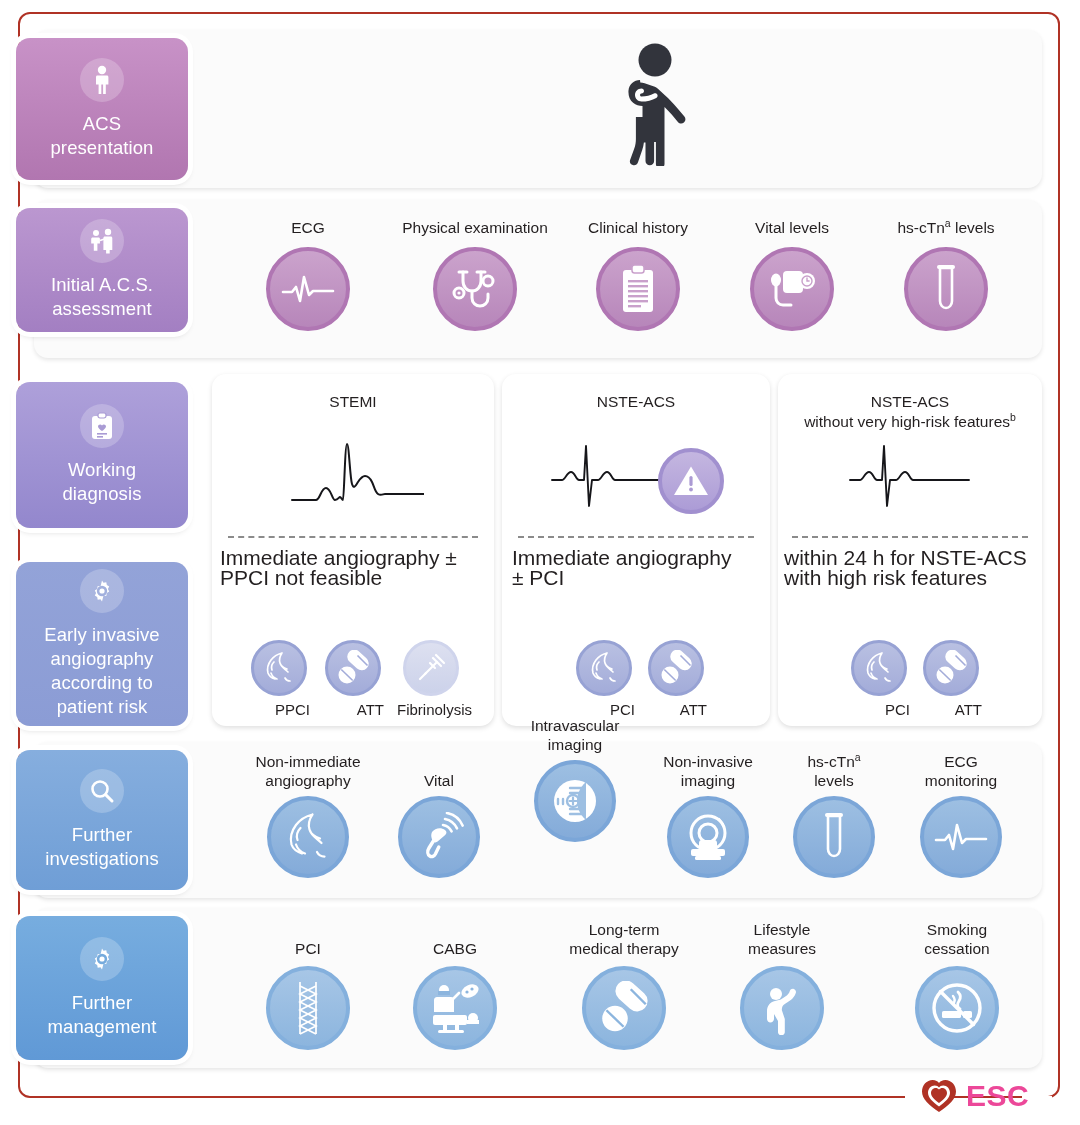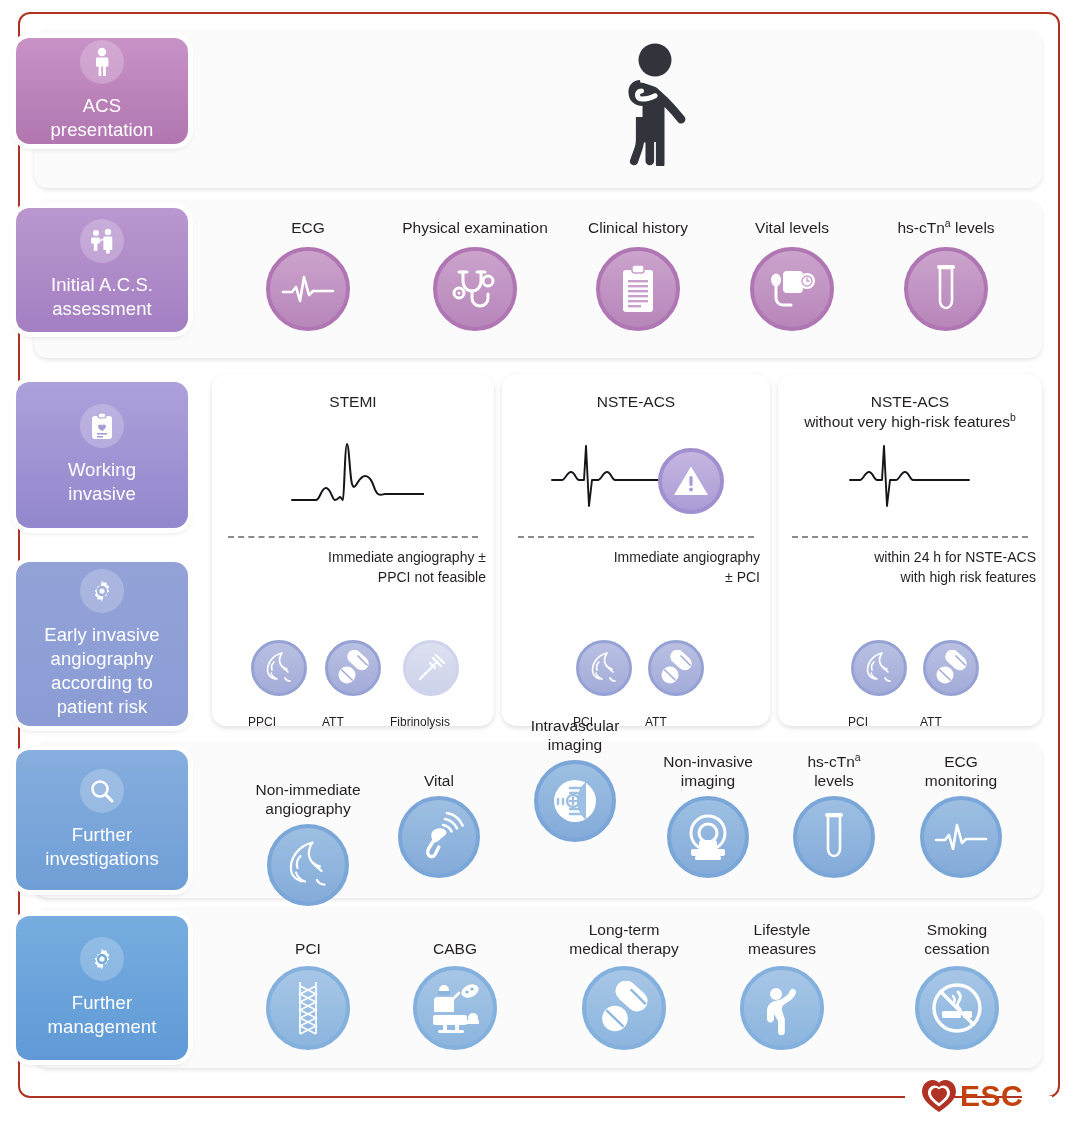--- a/index.html
+++ b/index.html
@@ -73,49 +73,49 @@
     margin:0 auto;
   }
   .circ svg{display:block;}
   .sub{font-size:10.5px;vertical-align:super;line-height:0;}
 
   .htxt{
     position:absolute;text-align:center;
     font-size:15.5px;line-height:19.5px;color:#231f20;
   }
   .btxt{
-    position:absolute;text-align:right;
-    font-size:14px;line-height:19.5px;color:#231f20;
+    position:absolute;text-align:left;
+    font-size:21px;line-height:19.5px;color:#231f20;
   }
   .minicap{
-    font-size:12px;color:#231f20;text-align:left;
-    margin-top:19px;
+    font-size:15px;color:#231f20;text-align:right;
+    margin-top:5px;
   }
   .dashline{
     position:absolute;height:0;
     border-top:2px dashed #8b8b8b;
   }
 
   
   .esc{position:absolute;left:920px;top:1077px;display:flex;align-items:center;}
   .esc .etxt{
-    font-size:30px;font-weight:bold;color:#c2410c;
-    letter-spacing:.5px;margin-left:2px;
+    font-size:30px;font-weight:bold;color:#ec4899;
+    letter-spacing:.5px;margin-left:8px;
   }
   .maskL{position:absolute;left:905px;top:1096px;width:30px;height:4px;background:#fff;}
   .maskR{position:absolute;left:1022px;top:1096px;width:30px;height:4px;background:#fff;}
 </style>
 </head>
 <body>
 
 <div class="frame"></div>
 
 <div class="row" style="left:34px;top:30px;width:1008px;height:158px;">
 </div>
-<div class="tile" style="top:38px;height:106px;background:linear-gradient(180deg,#c892c7 0%,#b176b0 100%);">
+<div class="tile" style="top:38px;height:142px;background:linear-gradient(180deg,#c892c7 0%,#b176b0 100%);">
   <div class="tico">
     <svg width="26" height="30" viewBox="0 0 26 30">
         <circle cx="13" cy="5" r="4.2" fill="#fff"></circle>
         <path d="M8.2 10.5h9.6c1 0 1.6.7 1.6 1.7v7.3h-2.6V29h-2.7v-9.5h-1.8V29H9.6V19.5H7V12.2c0-1 .6-1.7 1.2-1.7z" fill="#fff"></path>
       </svg>
   </div>
   <div class="tlabel">ACS</div>
   <div class="tlabel" style="margin-top:0">presentation</div>
 </div>
 <div style="position:absolute;left:612px;top:42px;">
@@ -212,21 +212,21 @@
   <div class="tico">
     <svg width="24" height="28" viewBox="0 0 24 28">
         <rect x="2" y="4" width="20" height="23" rx="3" fill="#fff"></rect>
         <rect x="8" y="1" width="8" height="5" rx="2" fill="#fff" stroke="#a99bd4" stroke-width="1.2"></rect>
         <path d="M12 13.5c-1-1.8-4-1.3-4 1 0 1.8 2.6 3.6 4 4.6 1.4-1 4-2.8 4-4.6 0-2.3-3-2.8-4-1z" fill="#a99bd4"></path>
         <rect x="7" y="21" width="10" height="1.6" fill="#a99bd4"></rect>
         <rect x="7" y="24" width="6" height="1.6" fill="#a99bd4"></rect>
       </svg>
   </div>
   <div class="tlabel">Working</div>
-  <div class="tlabel" style="margin-top:0">invasive</div>
+  <div class="tlabel" style="margin-top:0">diagnosis</div>
 </div>
 <div class="tile" style="top:562px;height:164px;background:linear-gradient(180deg,#93a3d8 0%,#8b9cd5 100%);">
   <div class="tico">
     <svg width="26" height="26" viewBox="0 0 26 26">
         <path d="M13 2.4l1.5 2.4 2.8-.5.5 2.8 2.4 1.5-1.3 2.5 1.3 2.5-2.4 1.5-.5 2.8-2.8-.5L13 23.6l-1.5-2.4-2.8.5-.5-2.8-2.4-1.5 1.3-2.5-1.3-2.5 2.4-1.5.5-2.8 2.8.5z" fill="#fff"></path>
         <circle cx="13" cy="13" r="5.2" fill="#a2b0dd"></circle>
         <circle cx="13" cy="13" r="2.6" fill="#fff"></circle>
       </svg>
   </div>
   <div class="tlabel">Early invasive</div>
@@ -361,21 +361,21 @@
   <div class="tico">
     <svg width="26" height="26" viewBox="0 0 26 26">
         <circle cx="11" cy="11" r="7.5" stroke="#fff" stroke-width="2.6" fill="none"></circle>
         <path d="M16.6 16.6l6.4 6.4" stroke="#fff" stroke-width="3" stroke-linecap="round"></path>
       </svg>
   </div>
   <div class="tlabel">Further</div>
   <div class="tlabel" style="margin-top:0">investigations</div>
 </div>
 
-<div class="item" style="left:236px;top:752px;width:144px;margin-top:28px;">
+<div class="item" style="left:236px;top:752px;width:144px;">
   <div class="cap">Non-immediate</div>
   <div class="cap">angiography</div>
   <div class="circ" style="width:82px;height:82px;margin-top:6px;background:linear-gradient(180deg,#9dbfe2 0%,#84abd9 100%);border:4px solid #7ba6d8;">
     <svg width="54" height="54" viewBox="0 0 36 36">
         <path d="M21 3c-2 3-3 7-2 10 1 4 5 6 8 9M21 3c-4 1-8 3-11 7-3 4-4 9-3 13 1 3 4 5 7 6M10 23c1 3 3 5 6 6M13 12c-2 2-3 5-2 8M19 13c1 3 4 5 7 6M24 28c1 2 3 3 5 3" stroke="#fff" stroke-width="1.5" fill="none" stroke-linecap="round"></path>
       </svg>
   </div>
 </div>
 <div class="item" style="left:382px;top:752px;width:114px;">
   <div class="cap" style="margin-top:19px;">Vital</div>

